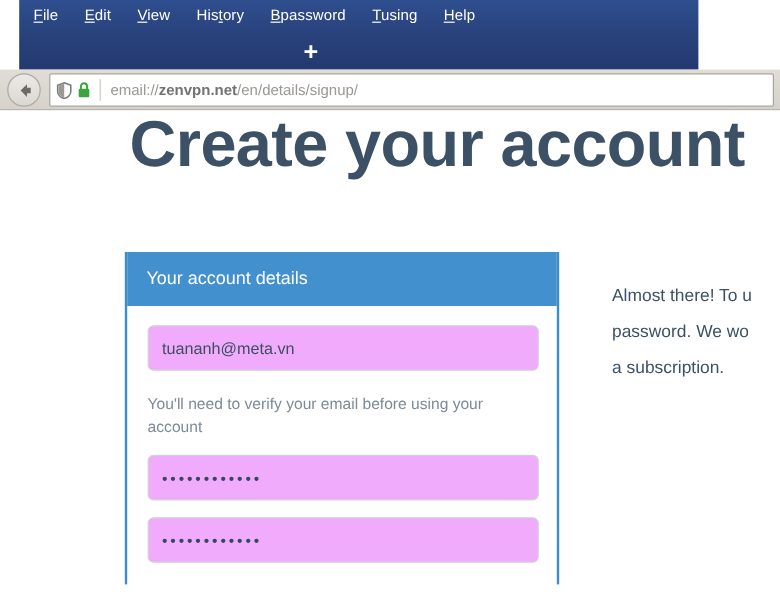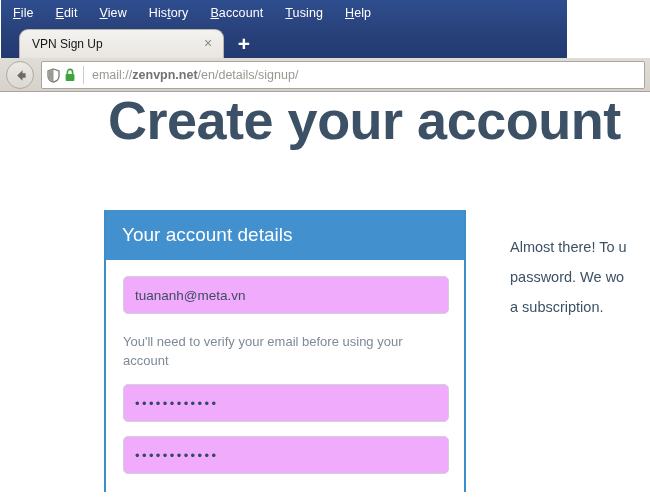--- a/index.html
+++ b/index.html
@@ -11,21 +11,21 @@
   }
 
   #app {
     position: relative;
     width: 650px; height: 500px;
     overflow: hidden;
   }
 
   
   .chrome-top {
-    position: absolute; left: 1px; top: 0;
+    position: absolute; left: 16px; top: 0;
     width: 566px; height: 58px;
     background: linear-gradient(to bottom, #2f4e8f 0%, #28417a 55%, #223a70 100%);
   }
 
   .menubar {
     position: absolute; left: 0; top: 0;
     width: 650px; height: 25px;
     display: flex; align-items: center;
     padding-left: 12px;
     box-sizing: border-box;
@@ -139,21 +139,21 @@
     position: absolute; left: 104px; top: 118px;
     width: 362px;
     background: #ffffff;
     border-left: 2px solid #3d8dc9;
     border-right: 2px solid #3d8dc9;
     box-sizing: border-box;
   }
   .panel-header {
     background: #4291ce;
     color: #ffffff;
-    font-size: 19px;
+    font-size: 15px;
     padding: 14px 0 14px 16px;
     box-sizing: border-box;
     white-space: nowrap;
   }
   .panel-body {
     padding: 16px 15px 18px 17px;
     box-sizing: border-box;
   }
 
   .field {
@@ -199,30 +199,26 @@
 
 <div id="app">
 
   <div class="chrome-top">
 
     <div class="menubar">
       <span class="menu-item"><u>F</u><span>ile</span></span>
       <span class="menu-item"><u>E</u><span>dit</span></span>
       <span class="menu-item"><u>V</u><span>iew</span></span>
       <span class="menu-item"><span>His</span><u>t</u><span>ory</span></span>
-      <span class="menu-item"><u>B</u><span>account</span></span>
+      <span class="menu-item"><u>B</u><span>password</span></span>
       <span class="menu-item"><u>T</u><span>using</span></span>
       <span class="menu-item"><u>H</u><span>elp</span></span>
     </div>
 
     <div class="tabstrip">
-      <div class="tab">
-        <span class="tab-title">VPN Sign Up</span>
-        <span class="tab-close">×</span>
-      </div>
       <div class="newtab">+</div>
     </div>
   </div>
 
   <div class="navbar">
     <div class="back-btn">
       <svg width="17" height="17" viewBox="0 0 17 17">
         <path d="M10.5 3.2 L5.2 8.5 L10.5 13.8 L10.5 10.8 L13.6 10.8 L13.6 6.2 L10.5 6.2 Z" fill="#6d6a66"></path>
       </svg>
     </div>

